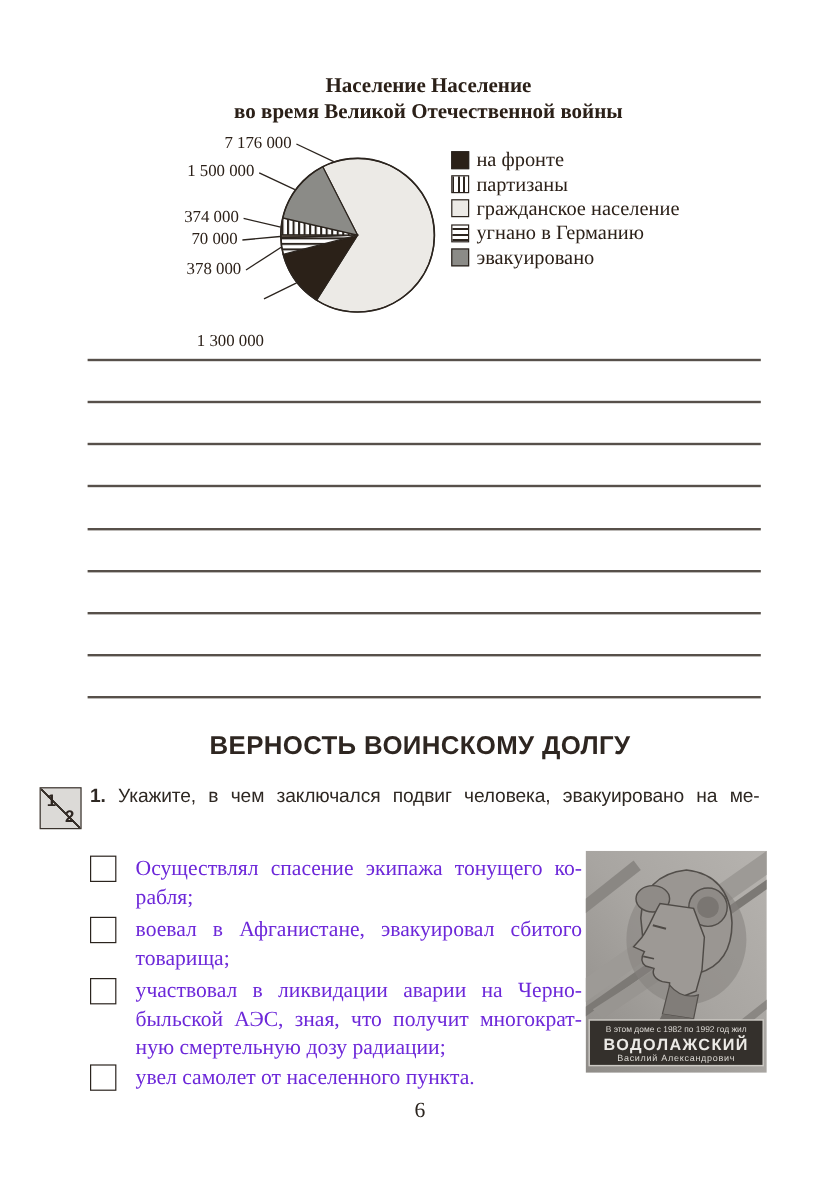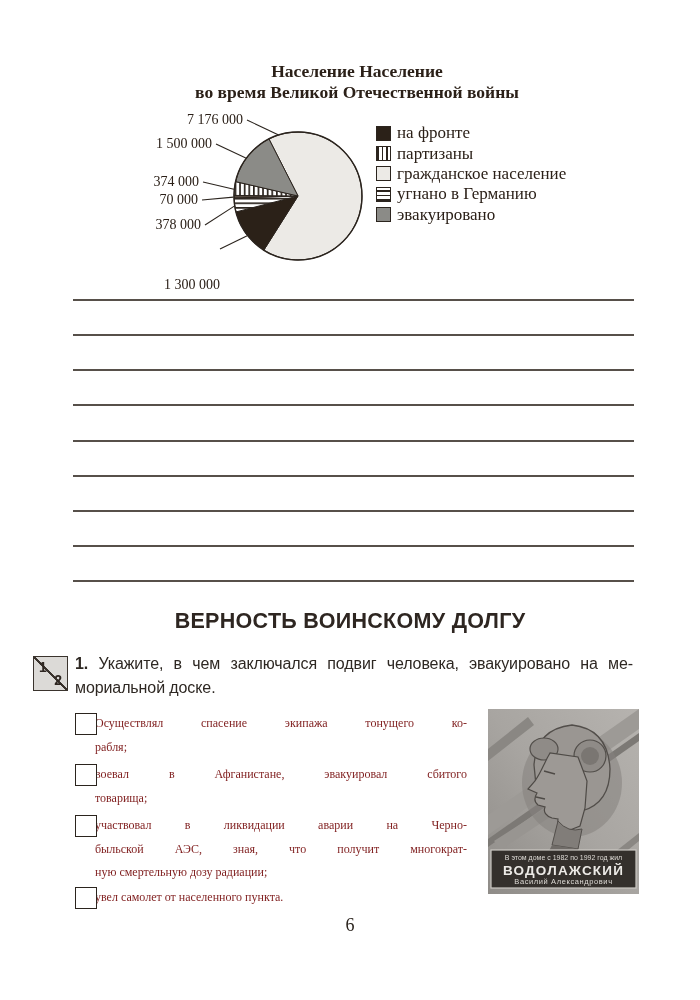--- a/index.html
+++ b/index.html
@@ -45,21 +45,21 @@
   .question{position:absolute;left:75px;top:652px;width:558px;
             font-family:"Liberation Sans","DejaVu Sans",sans-serif;
             font-size:16px;line-height:23.5px;color:#2e2823;letter-spacing:-.1px;}
   .jline{text-align:justify;text-align-last:justify;}
   .lastline{text-align:left;text-align-last:left;}
 
   
   .opt-row{position:absolute;left:75px;width:402px;}
   .opt-checkbox{position:absolute;left:0;top:1px;width:22px;height:22px;box-sizing:border-box;
                 border:1.7px solid #2b241e;background:#fff;cursor:pointer;}
-  .opt-text{margin-left:20px;width:372px;font-size:12px;line-height:23.5px;color:#7f1d1d;}
+  .opt-text{margin-left:38px;width:372px;font-size:18px;line-height:23.5px;color:#6d28d9;}
 
   
   .plaque{position:absolute;left:488px;top:709px;}
   .plaque text{font-family:"Liberation Sans","DejaVu Sans",sans-serif;}
 
   
   .page-number{position:absolute;left:0;top:915px;width:700px;text-align:center;
                font-size:18px;color:#2b241e;}
 </style>
 </head>
@@ -150,21 +150,20 @@
 
   <h2 class="section-title">ВЕРНОСТЬ ВОИНСКОМУ ДОЛГУ</h2>
 
   <div class="badge">
     <span class="b1">1</span>
     <span class="b2">2</span>
   </div>
 
   <div class="question">
     <div class="jline"><b>1.</b> <span>Укажите, в чем заключался подвиг человека, эвакуировано на ме-</span></div>
-    <div class="lastline"><span>мориальной доске.</span></div>
   </div>
 
   <div id="options">
       <div class="opt-row" style="top: 712px;">
         <div class="opt-checkbox"></div>
         <div class="opt-text">
           <div class="jline">Осуществлял спасение экипажа тонущего ко-</div>
           <div class="lastline">рабля;</div>
         </div>
       </div>

